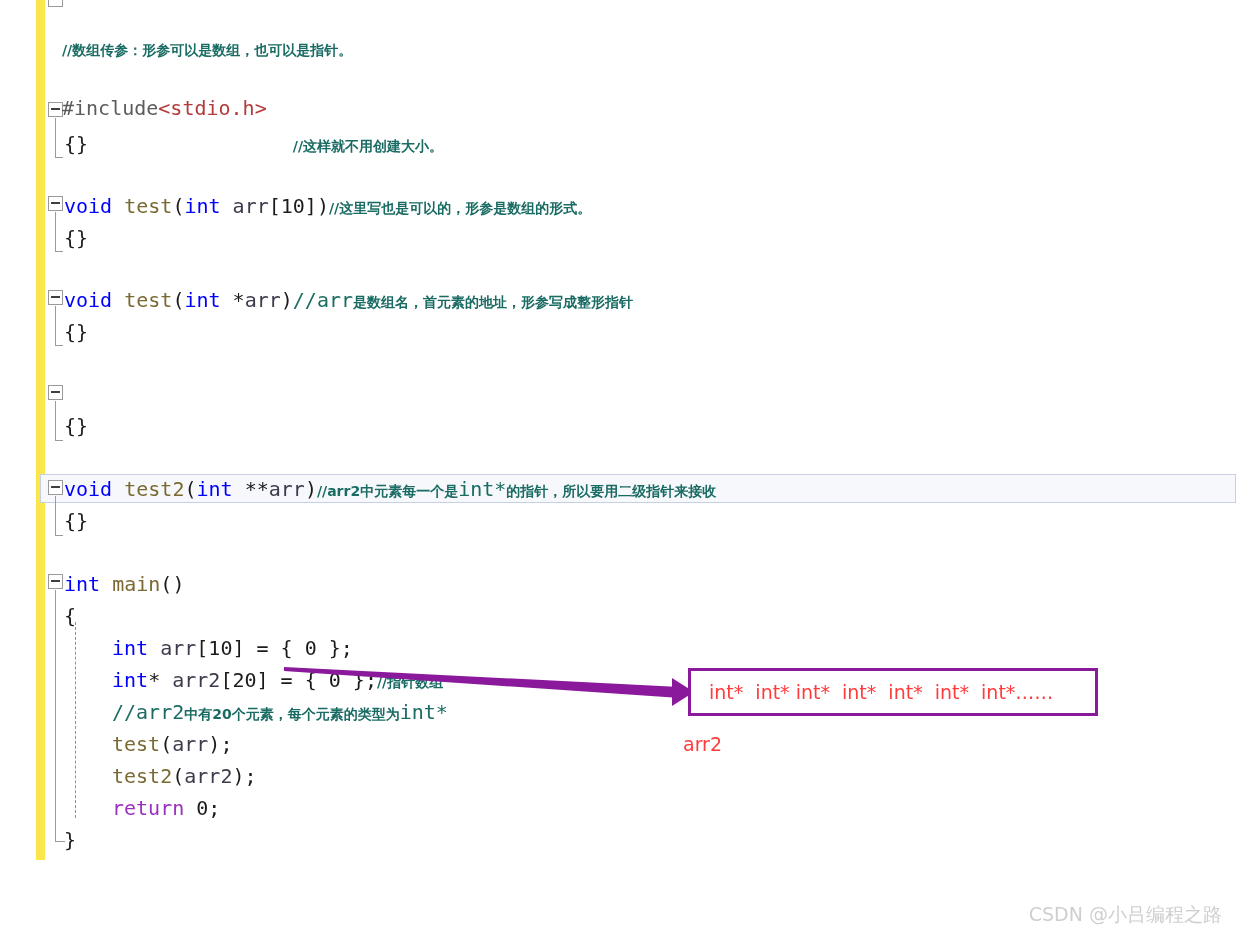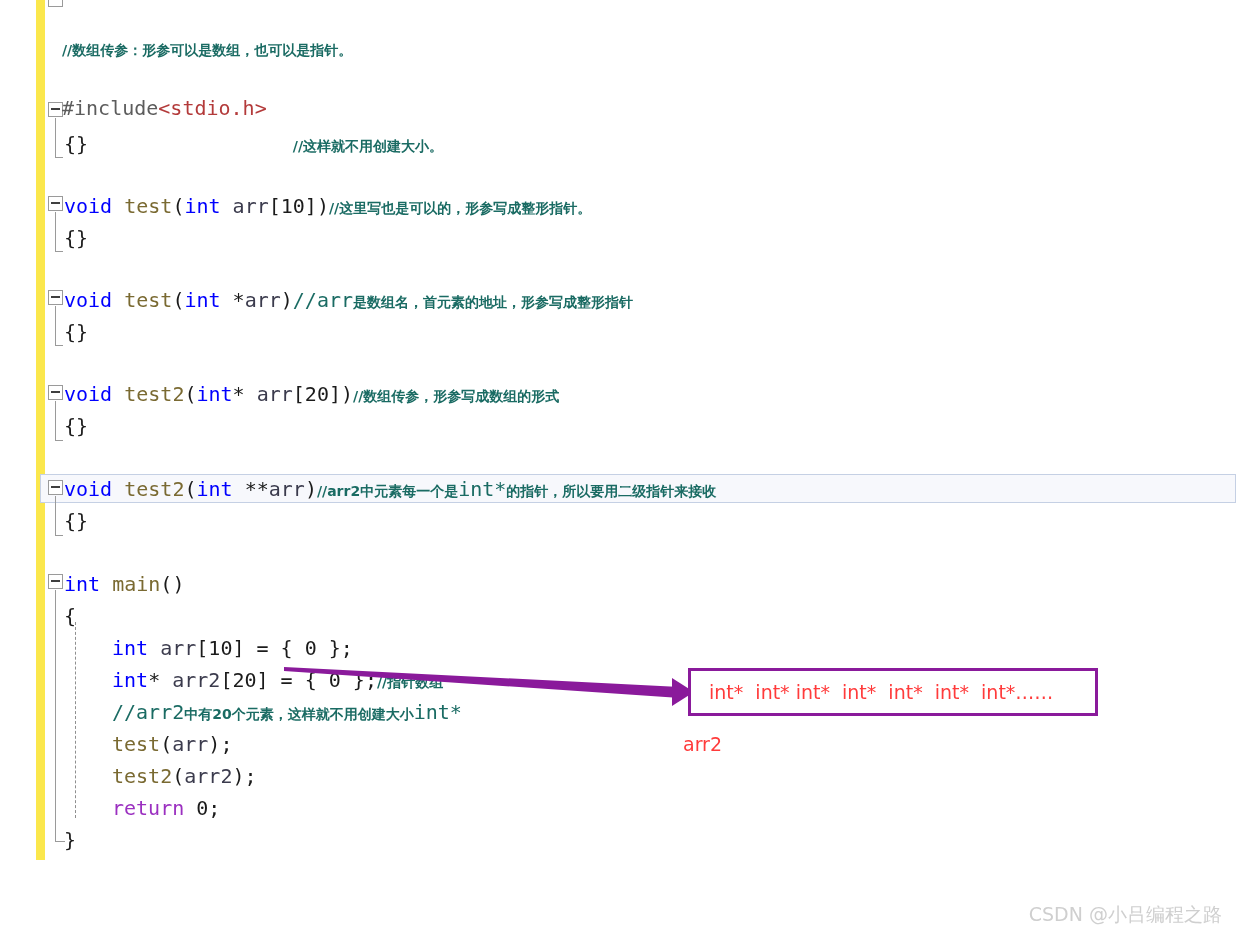--- a/index.html
+++ b/index.html
@@ -208,45 +208,44 @@
 
     <div class="indent-guide" style="left:75px; top:622px; height:196px;"></div>
 
     <div class="code-line" style="top:32px;"><span class="tok-comment-cn">//数组传参：形参可以是数组，也可以是指针。</span></div>
 
     <div class="code-line" style="top:68px;margin-top:24px;"><span class="tok-pre">#include</span><span class="tok-inc">&lt;stdio.h&gt;</span></div>
 
 
     <div class="code-line" style="top:128px; left:64px;"><span class="tok-punct">{}                 </span><span class="tok-comment-cn">//这样就不用创建大小。</span></div>
 
-    <div class="code-line" style="top:190px; left:64px;"><span class="tok-key">void</span><span> </span><span class="tok-fn">test</span><span class="tok-punct">(</span><span class="tok-key">int</span><span> </span><span class="tok-id">arr</span><span class="tok-punct">[10])</span><span class="tok-comment-cn">//这里写也是可以的，形参写成整形指针。</span></div>
+    <div class="code-line" style="top:190px; left:64px;"><span class="tok-key">void</span><span> </span><span class="tok-fn">test</span><span class="tok-punct">(</span><span class="tok-key">int</span><span> </span><span class="tok-id">arr</span><span class="tok-punct">[10])</span><span class="tok-comment-cn">//这里写也是可以的，形参是数组的形式。</span></div>
 
     <div class="code-line" style="top:222px; left:64px;"><span class="tok-punct">{}</span></div>
 
     <div class="code-line" style="top:284px; left:64px;"><span class="tok-key">void</span><span> </span><span class="tok-fn">test</span><span class="tok-punct">(</span><span class="tok-key">int</span><span> </span><span class="tok-punct">*</span><span class="tok-id">arr</span><span class="tok-punct">)</span><span class="tok-comment">//arr</span><span class="tok-comment-cn">是数组名，首元素的地址，形参写成整形指针</span></div>
 
     <div class="code-line" style="top:316px; left:64px;"><span class="tok-punct">{}</span></div>
 
-    <div class="code-line" style="top:378px; left:64px;"><span class="tok-key">void</span><span> </span><span class="tok-fn">test2</span><span class="tok-punct">(</span><span class="tok-key">int</span><span class="tok-punct">*</span><span> </span><span class="tok-id">arr</span><span class="tok-punct">[20])</span><span class="tok-comment-cn">//数组传参，形参写成数组的形式</span></div>
 
     <div class="code-line" style="top:410px; left:64px;"><span class="tok-punct">{}</span></div>
 
     <div class="code-line" style="top:473px; left:64px;"><span class="tok-key">void</span><span> </span><span class="tok-fn">test2</span><span class="tok-punct">(</span><span class="tok-key">int</span><span> </span><span class="tok-punct">**</span><span class="tok-id">arr</span><span class="tok-punct">)</span><span class="tok-comment-cn">//arr2中元素每一个是</span><span class="tok-comment">int*</span><span class="tok-comment-cn">的指针，所以要用二级指针来接收</span></div>
 
     <div class="code-line" style="top:505px; left:64px;"><span class="tok-punct">{}</span></div>
 
     <div class="code-line" style="top:568px; left:64px;"><span class="tok-key">int</span><span> </span><span class="tok-fn">main</span><span class="tok-punct">()</span></div>
 
     <div class="code-line" style="top:600px; left:64px;"><span class="tok-punct">{</span></div>
 
     <div class="code-line" style="top:632px; left:112px;"><span class="tok-key">int</span><span> </span><span class="tok-id">arr</span><span class="tok-punct">[10] = { 0 };</span></div>
 
     <div class="code-line" style="top:664px; left:112px;"><span class="tok-key">int</span><span class="tok-punct">*</span><span> </span><span class="tok-id">arr2</span><span class="tok-punct">[20] = { 0 };</span><span class="tok-comment-cn">//指针数组</span></div>
 
-    <div class="code-line" style="top:696px; left:112px;"><span class="tok-comment">//arr2</span><span class="tok-comment-cn">中有20个元素，这样就不用创建大小</span><span class="tok-comment">int*</span></div>
+    <div class="code-line" style="top:696px; left:112px;"><span class="tok-comment">//arr2</span><span class="tok-comment-cn">中有20个元素，每个元素的类型为</span><span class="tok-comment">int*</span></div>
 
     <div class="code-line" style="top:728px; left:112px;"><span class="tok-fn">test</span><span class="tok-punct">(</span><span class="tok-id">arr</span><span class="tok-punct">);</span></div>
 
     <div class="code-line" style="top:760px; left:112px;"><span class="tok-fn">test2</span><span class="tok-punct">(</span><span class="tok-id">arr2</span><span class="tok-punct">);</span></div>
 
     <div class="code-line" style="top:792px; left:112px;"><span class="tok-ctrl">return</span><span> </span><span class="tok-num">0;</span></div>
 
     <div class="code-line" style="top:824px; left:64px;"><span class="tok-punct">}</span></div>
 
   </div>

